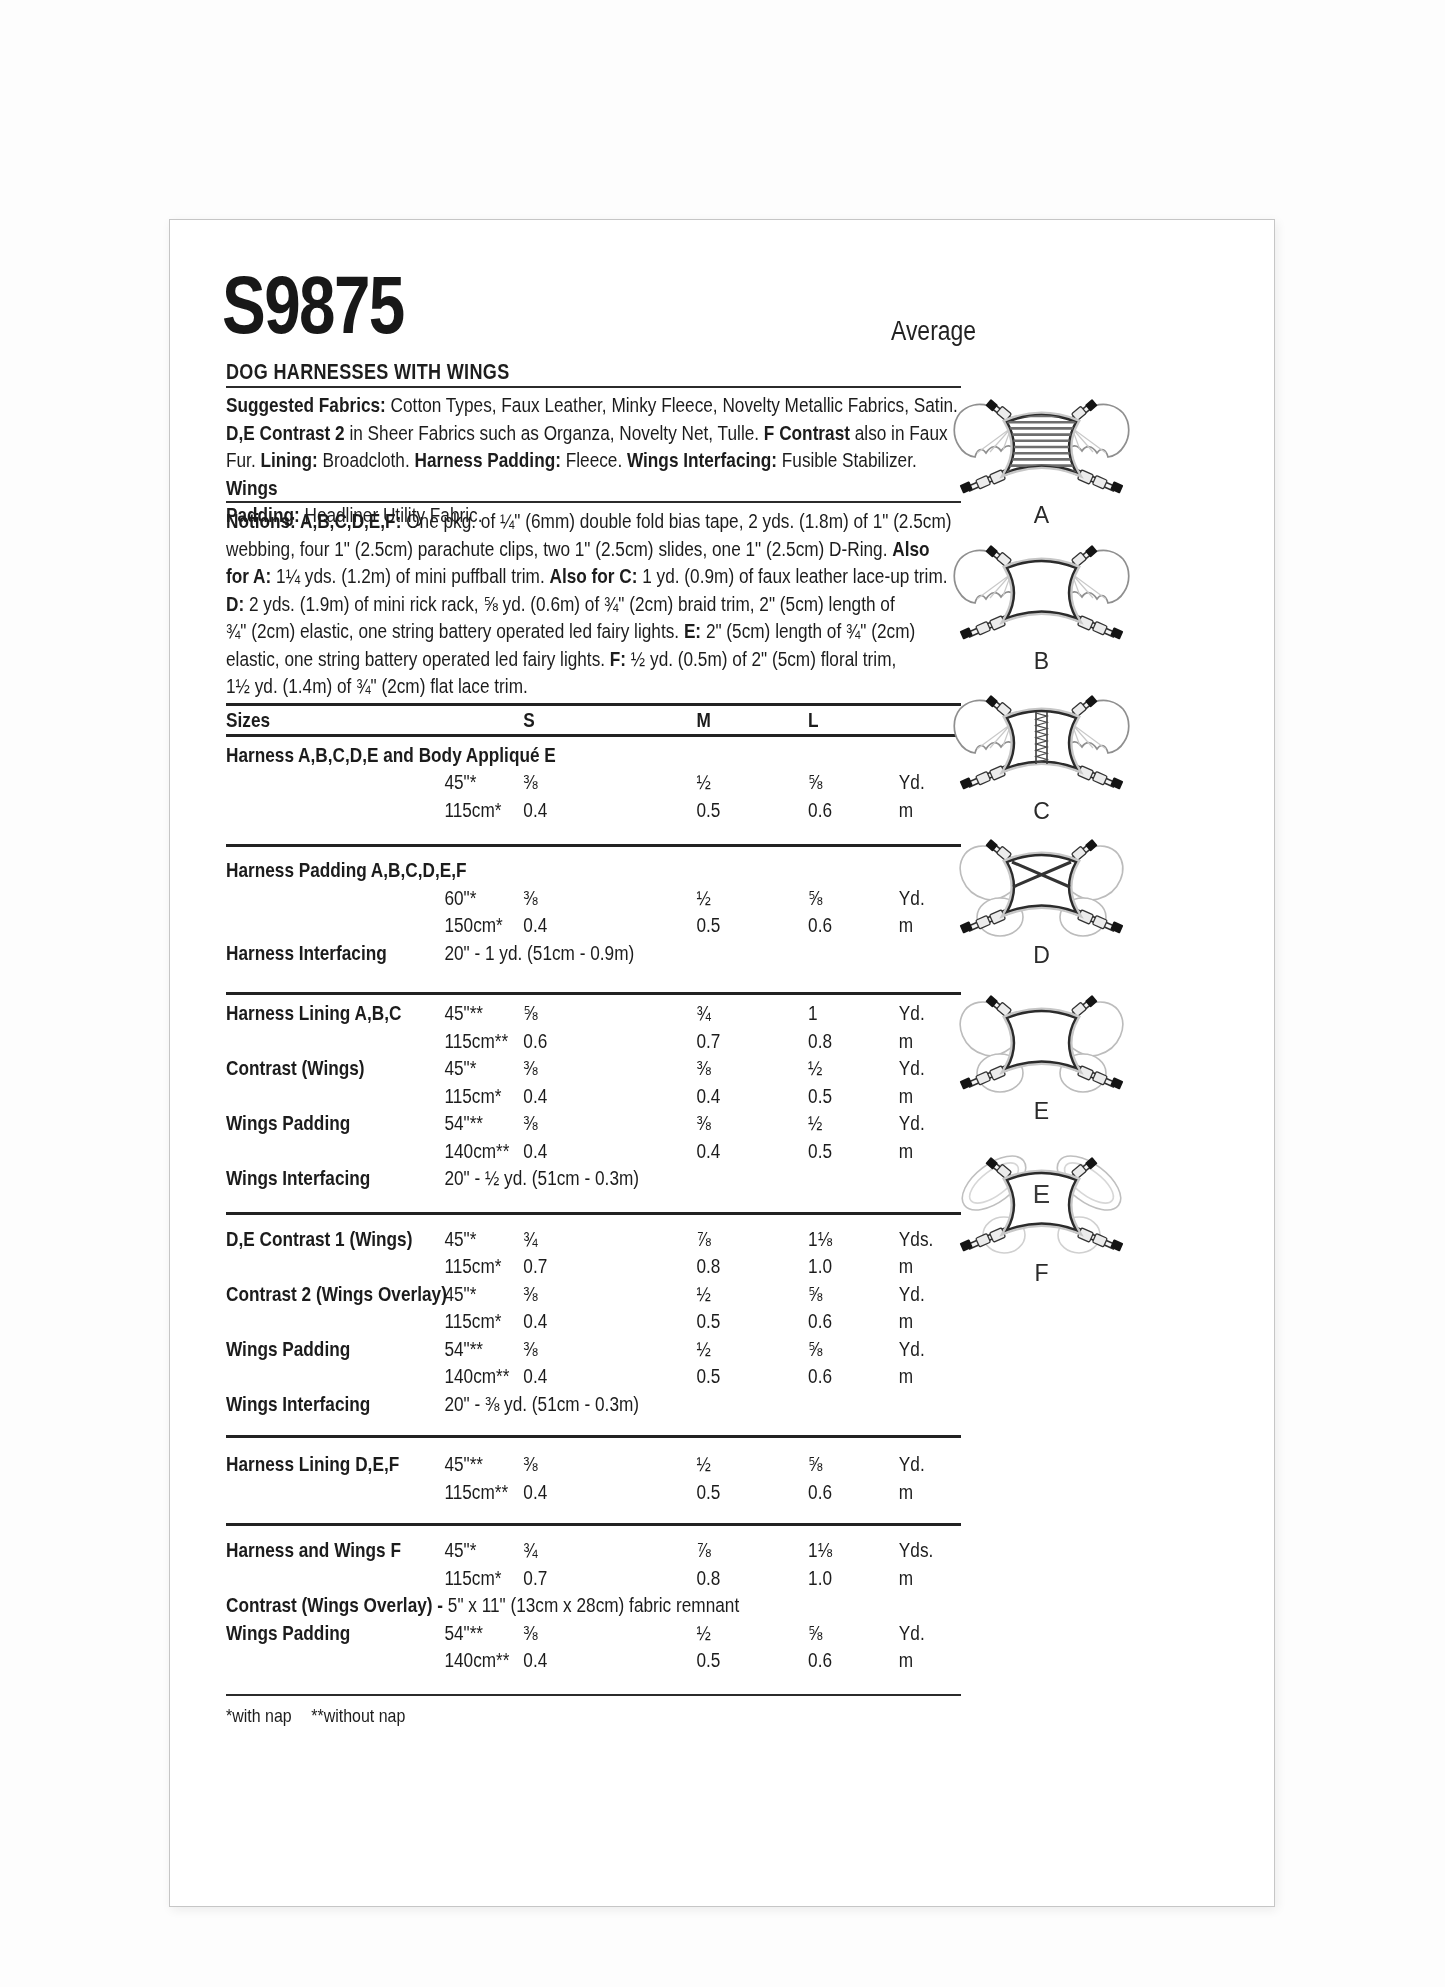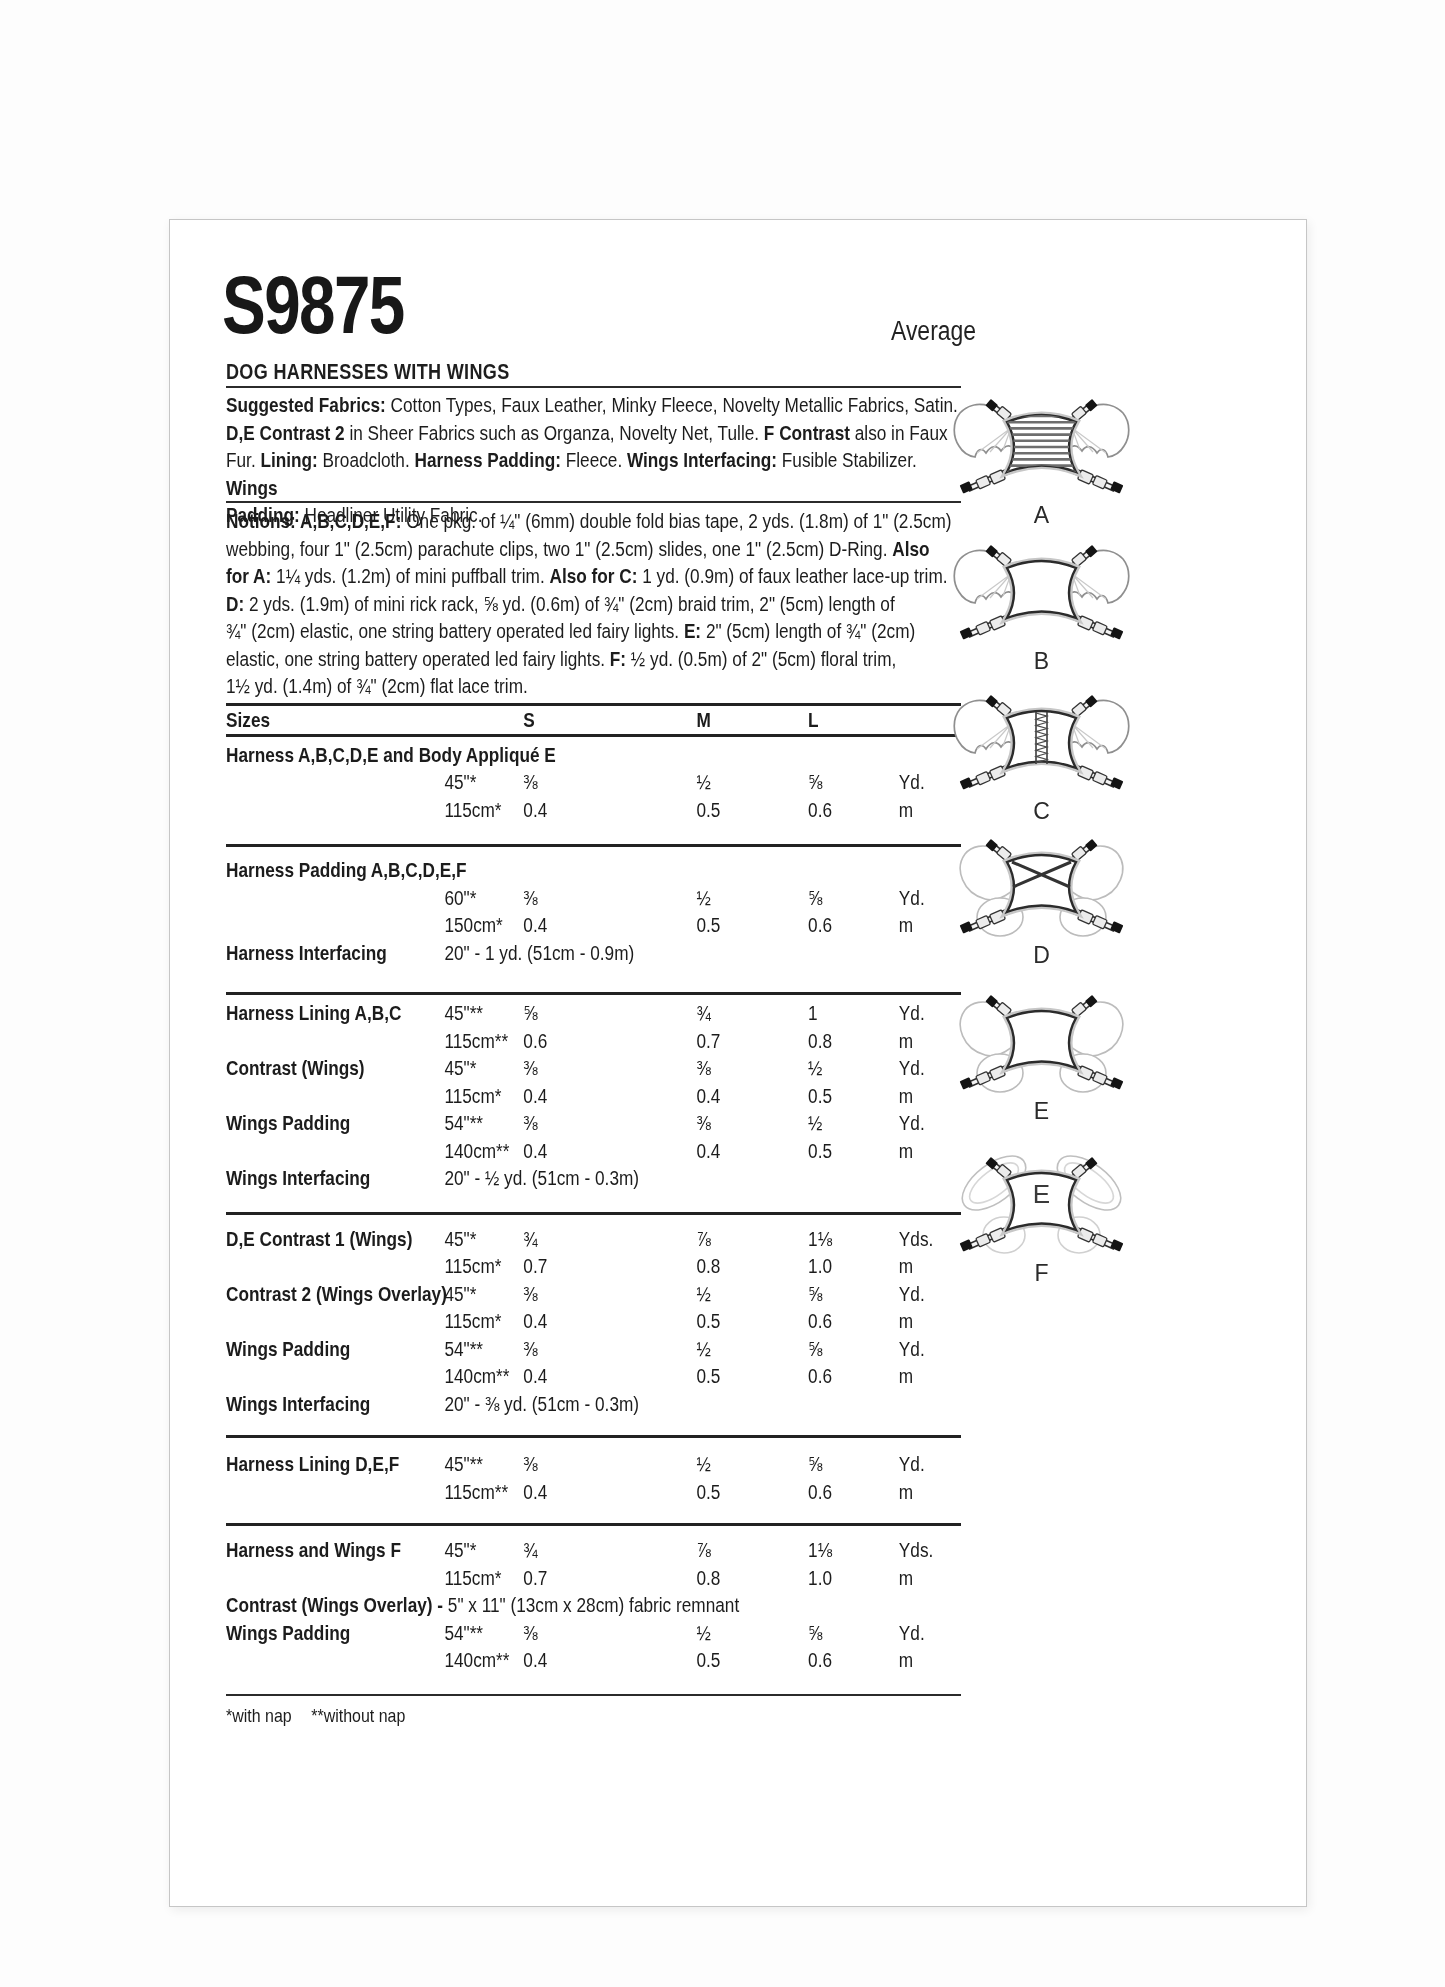--- a/index.html
+++ b/index.html
@@ -6,21 +6,20 @@
   body{
     width:1445px;height:1987px;position:relative;overflow:hidden;
     background:#fdfdfd;color:#1e1e1e;
     font-family:"Liberation Sans",sans-serif;
     -webkit-font-smoothing:antialiased;
   }
   .page{
     position:absolute;left:169px;top:219px;width:1104px;height:1686px;
     background:#ffffff;border:1px solid #c6c6c6;
     box-shadow:2px 3px 10px rgba(0,0,0,.07);
-    padding-left:32px;
   }
   .pattern-number{
     position:absolute;left:52px;top:44px;
     font-size:82px;font-weight:700;line-height:1;letter-spacing:-2px;
     transform:scaleX(.8);transform-origin:0 0;color:#181818;white-space:nowrap;
   }
   .difficulty{
     position:absolute;left:721px;top:97px;font-size:27px;line-height:1.1;
     transform:scaleX(.85);transform-origin:0 0;color:#222;white-space:nowrap;
   }

